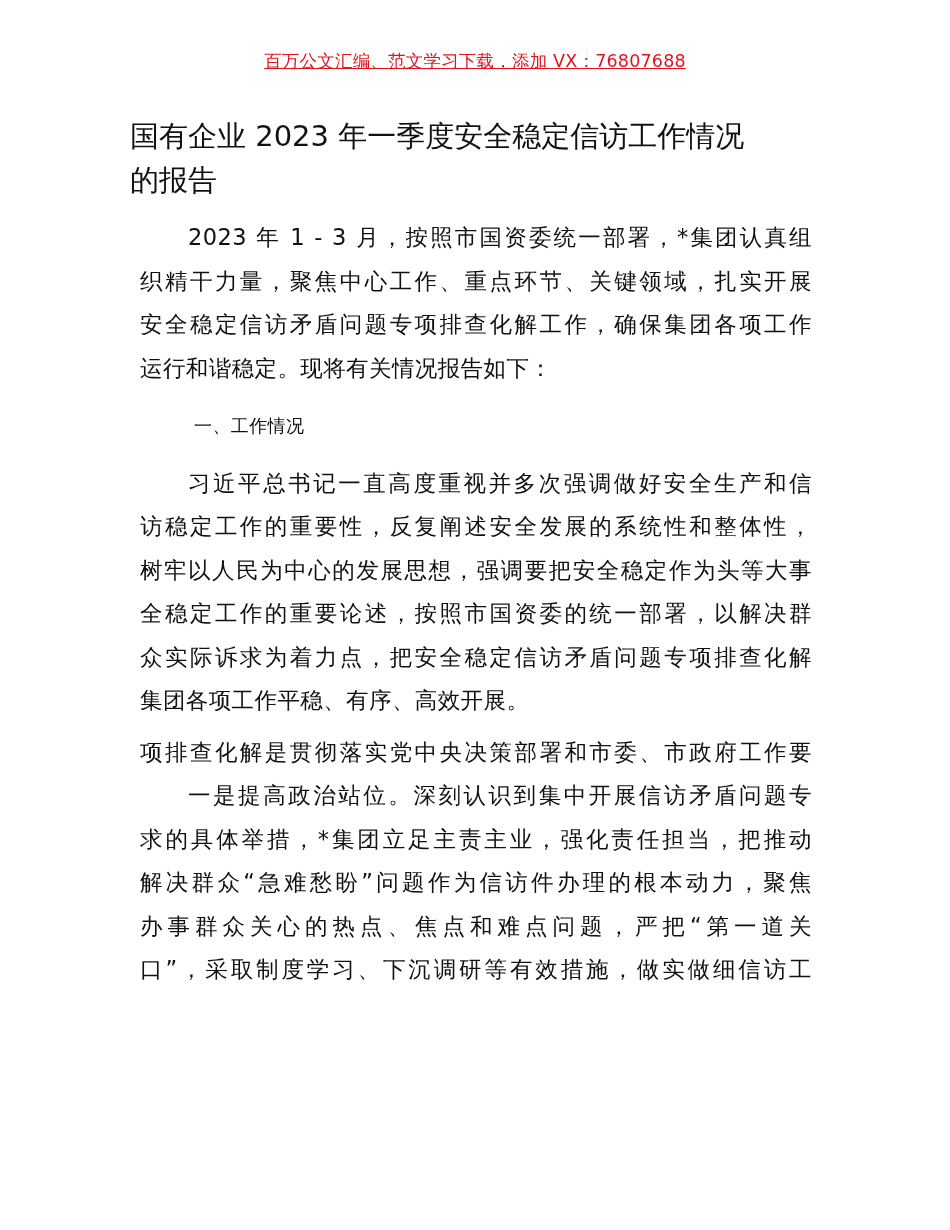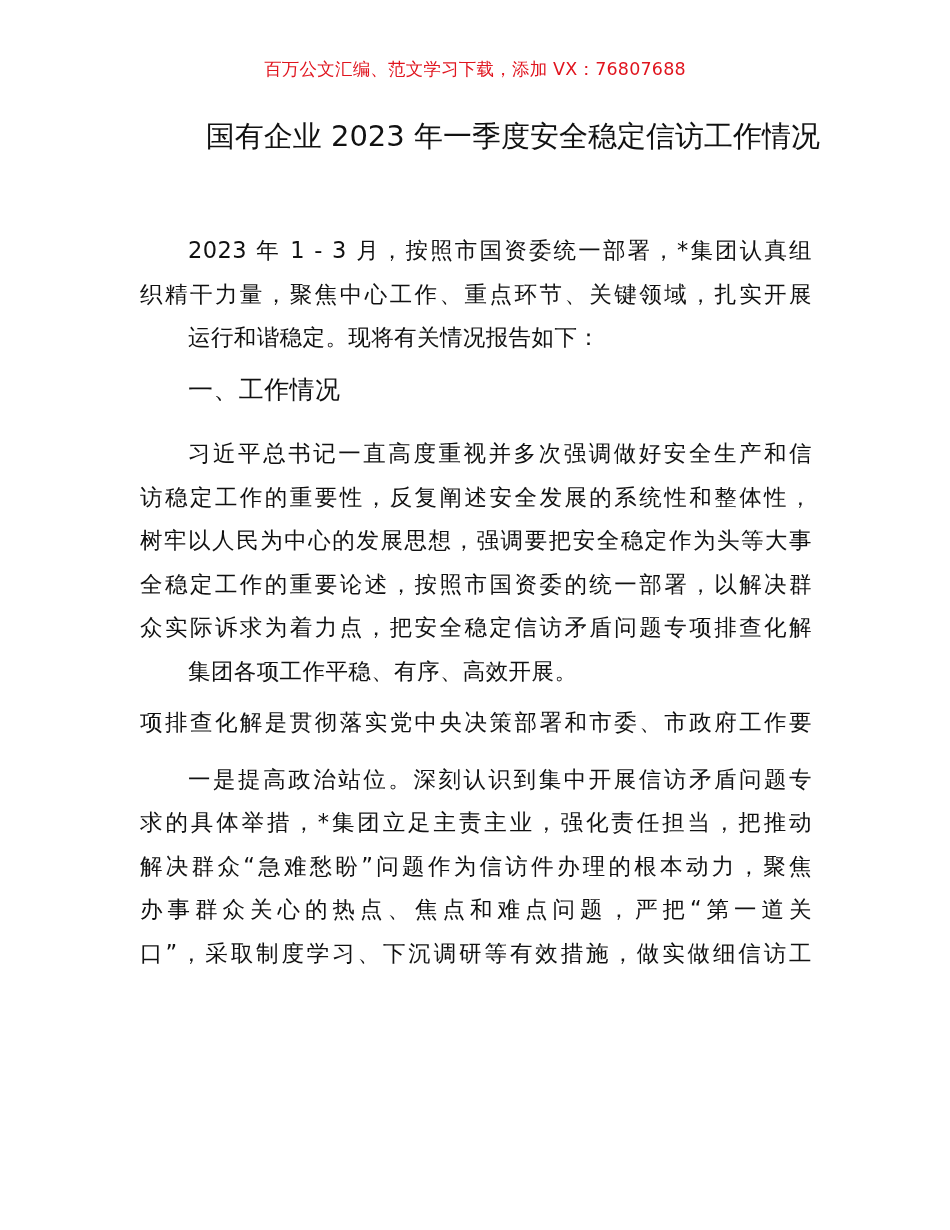--- a/index.html
+++ b/index.html
@@ -1,43 +1,45 @@
 <!DOCTYPE html>
 <html><head>
 <meta charset="utf-8">
 <style>
   html, body { margin: 0; padding: 0; background: #ffffff; }
   body { width: 950px; height: 1230px; position: relative; overflow: hidden;
          font-family: "DejaVu Sans", "Liberation Sans", sans-serif; color: #111; }
-  .watermark { position: absolute; top: 56px; left: 0; width: 950px; text-align: center;
-               color: #e0141e; font-size: 17.5px; letter-spacing: 0.2px; line-height: 26px; }
-  .title { position: absolute; top: 114px; left: 130px; width: 690px; text-align: right;
+  .watermark { position: absolute; top: 48px; left: 0; width: 950px; text-align: center;
+               color: #e0141e; font-size: 17.5px; letter-spacing: 0.2px; line-height: 26px; text-decoration: underline; }
+  .title { position: absolute; top: 114px; left: 130px; width: 690px; text-align: left;
            font-size: 29px; line-height: 44px; color: #111; }
   .body { position: absolute; top: 216px; left: 140px; width: 672px; }
   .para { font-size: 22.5px; line-height: 43.5px; margin: 0; text-align: justify;
           text-justify: inter-character; letter-spacing: 0.4px; }
   .line { display: block; white-space: nowrap; text-align-last: justify; text-align: justify; }
-  .line.last { text-align-last: left; margin-left: 48px; }
-  .indent { padding-left: 48px; margin-top: 13px; }
+  .line.last { text-align-last: left; }
+  .indent { padding-left: 48px; }
   .gap { height: 8px; }
-  .heading { font-size: 25px; line-height: 43.5px; padding-left: 48px; margin: 0; letter-spacing: 0.4px; }
+  .heading { font-size: 18px; line-height: 43.5px; padding-left: 48px; margin: 6px; letter-spacing: 0.4px; }
 </style>
 </head>
 <body>
 
 <div class="watermark">百万公文汇编、范文学习下载，添加 VX：76807688</div>
 
 <div class="title">
   <div>国有企业 2023 年一季度安全稳定信访工作情况</div>
+  <div>的报告</div>
 </div>
 
 <div class="body">
   <div class="para">
     <span class="line indent">2023 年 1 - 3 月，按照市国资委统一部署，*集团认真组</span>
     <span class="line">织精干力量，聚焦中心工作、重点环节、关键领域，扎实开展</span>
+    <span class="line">安全稳定信访矛盾问题专项排查化解工作，确保集团各项工作</span>
     <span class="line last">运行和谐稳定。现将有关情况报告如下：</span>
   </div>
   <div class="gap"></div>
   <div class="heading">一、工作情况</div>
   <div class="gap"></div>
   <div class="para">
     <span class="line indent">习近平总书记一直高度重视并多次强调做好安全生产和信</span>
     <span class="line">访稳定工作的重要性，反复阐述安全发展的系统性和整体性，</span>
     <span class="line">树牢以人民为中心的发展思想，强调要把安全稳定作为头等大事</span>
     <span class="line">全稳定工作的重要论述，按照市国资委的统一部署，以解决群</span>

